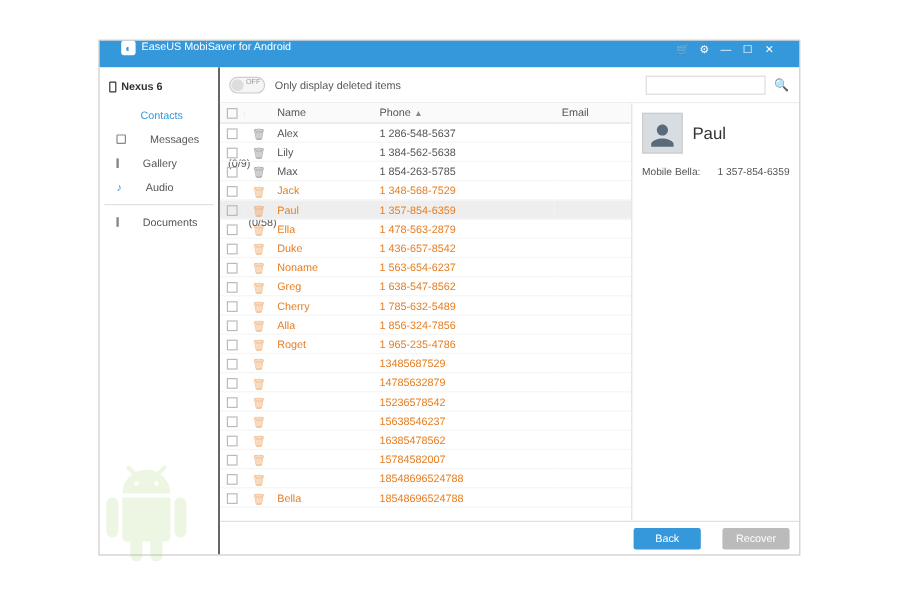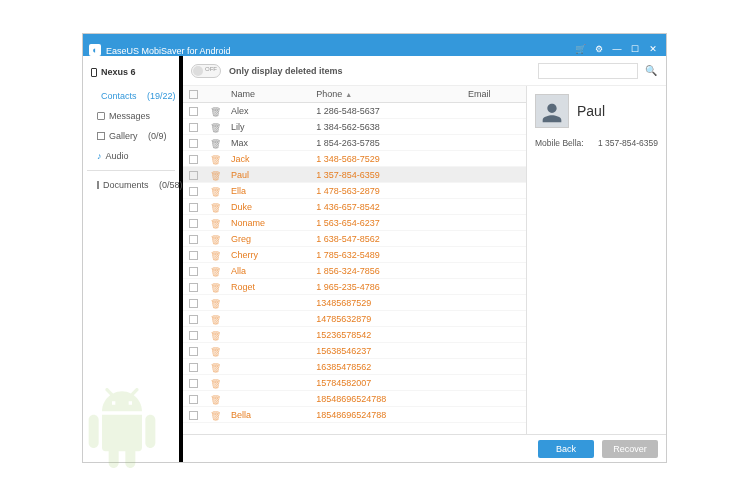--- a/index.html
+++ b/index.html
@@ -1,46 +1,46 @@
 <!DOCTYPE html>
 <html><head>
   <meta charset="utf-8">
   <style>
     * { margin: 0; padding: 0; box-sizing: border-box; font-family: Arial, sans-serif; }
     body { background: #fff; width: 750px; height: 500px; overflow: hidden; position: relative; }
     .window { position: absolute; left: 82px; top: 33px; width: 585px; height: 430px; border: 1px solid #ccc; background: #fff; display: flex; flex-direction: column; }
     
-    .titlebar { background: #3498db; color: #fff; height: 22px; display: flex; align-items: flex-end; padding: 0 6px; font-size: 9px; }
+    .titlebar { background: #3498db; color: #fff; height: 22px; display: flex; align-items: flex-start; padding: 0 18px; font-size: 9px; }
     .titlebar-icon { width: 12px; height: 12px; background: #fff; border-radius: 2px; margin-right: 5px; display: inline-flex; align-items: center; justify-content: center; }
     .titlebar-icon::before { content: "◐"; font-size: 9px; color: #3498db; }
     .titlebar-spacer { flex: 1; }
     .titlebar-btn { width: 14px; height: 14px; display: inline-flex; align-items: center; justify-content: center; margin-left: 4px; cursor: pointer; font-size: 9px; }
     
     .content { flex: 1; display: flex; overflow: hidden; }
     
-    .sidebar { width: 100px; border-right: 4px solid #000000; padding: 8px 4px; font-size: 9px; }
+    .sidebar { width: 100px; border-right: 1px solid #000000; padding: 8px 4px; font-size: 9px; }
     .device-name { font-weight: bold; color: #333; padding: 3px 4px; margin-bottom: 6px; display: flex; align-items: center; gap: 4px; }
     .device-icon { width: 6px; height: 9px; border: 1px solid #333; border-radius: 1px; }
-    .sidebar-item { padding: 5px 4px 5px 10px; color: #555; display: flex; align-items: center; gap: 4px; cursor: pointer; text-align: right; }
+    .sidebar-item { padding: 5px 4px 5px 10px; color: #555; display: flex; align-items: center; gap: 20px; cursor: pointer; text-align: right; }
     .sidebar-item.active { color: #3498db; }
     .sidebar-icon { width: 8px; height: 8px; display: inline-block; }
     .icon-contacts { background: #3498db; border-radius: 1px; }
     .icon-messages { border: 1px solid #888; border-radius: 1px; }
     .icon-gallery { border: 1px solid #888; }
     .icon-videos { background: linear-gradient(135deg,#e74c3c,#3498db); }
     .icon-audio { color: #3498db; font-size: 9px; line-height: 8px; width: auto; height: auto; }
     .icon-documents { border: 1px solid #888; }
     .sidebar-sep { height: 1px; background: #e0e0e0; margin: 4px 0; }
     
     .main { flex: 1; display: flex; flex-direction: column; overflow: hidden; }
     .toolbar { height: 30px; display: flex; align-items: center; padding: 0 8px; gap: 8px; border-bottom: 1px solid #eee; }
     .toggle { width: 30px; height: 14px; border: 1px solid #ccc; border-radius: 7px; background: #f5f5f5; position: relative; cursor: pointer; }
     .toggle::before { content: "OFF"; position: absolute; right: 3px; top: 1px; font-size: 6px; color: #999; }
     .toggle::after { content: ""; position: absolute; left: 1px; top: 1px; width: 10px; height: 10px; background: #ddd; border-radius: 50%; }
-    .toggle-label { font-size: 9px; color: #555; font-weight: bold; }
+    .toggle-label { font-size: 9px; color: #555; }
     .toolbar-spacer { flex: 1; }
     .search-box { width: 100px; height: 16px; border: 1px solid #ddd; font-size: 9px; padding: 0 4px; }
     .search-icon { color: #999; font-size: 10px; cursor: pointer; }
     
     .table-area { flex: 1; display: flex; overflow: hidden; }
     .table-wrap { flex: 1; overflow: auto; font-size: 9px; }
     table { width: 100%; border-collapse: collapse; }
     thead th { text-align: left; padding: 3px 6px; border-bottom: 1px solid #e0e0e0; font-weight: normal; color: #555; font-size: 9px; background: #fafafa; position: sticky; top: 0; }
     tbody td { padding: 2px 6px; color: #555; border-bottom: 1px solid #f5f5f5; }
     tbody tr { height: 16px; }
@@ -51,21 +51,21 @@
     .trash.del { color: #e67e22; }
     .sort-arrow { font-size: 7px; margin-left: 3px; color: #888; }
     
     .detail { width: 140px; border-left: 1px solid #e0e0e0; padding: 8px; font-size: 9px; }
     .avatar-row { display: flex; align-items: center; gap: 8px; margin-bottom: 10px; }
     .avatar { width: 34px; height: 34px; background: #d8dde2; border: 1px solid #ccc; display: flex; align-items: flex-end; justify-content: center; overflow: hidden; }
     .avatar svg { width: 28px; height: 28px; fill: #5a6a7a; }
     .detail-name { font-size: 14px; color: #333; }
     .detail-field { display: flex; justify-content: space-between; color: #555; margin-bottom: 4px; font-size: 8.5px; }
     
-    .footer { height: 28px; border-top: 1px solid #e0e0e0; display: flex; align-items: center; justify-content: flex-end; padding: 0 8px; gap: 8px; }
+    .footer { height: 28px; border-top: 1px solid #e0e0e0; display: flex; align-items: center; justify-content: flex-end; padding: 0 8px; gap: 18px; }
     .btn { width: 56px; height: 18px; border-radius: 2px; font-size: 9px; display: inline-flex; align-items: center; justify-content: center; cursor: pointer; }
     .btn-back { background: #3498db; color: #fff; }
     .btn-recover { background: #bbb; color: #fff; }
     
     .android-ghost { position: absolute; left: 82px; bottom: 32px; width: 80px; height: 80px; opacity: .15; pointer-events: none; }
     .android-ghost svg { width: 100%; height: 100%; fill: #8bc34a; }
     
     
     .table-wrap::-webkit-scrollbar { width: 10px; }
     .table-wrap::-webkit-scrollbar-track { background: #f0f0f0; }

